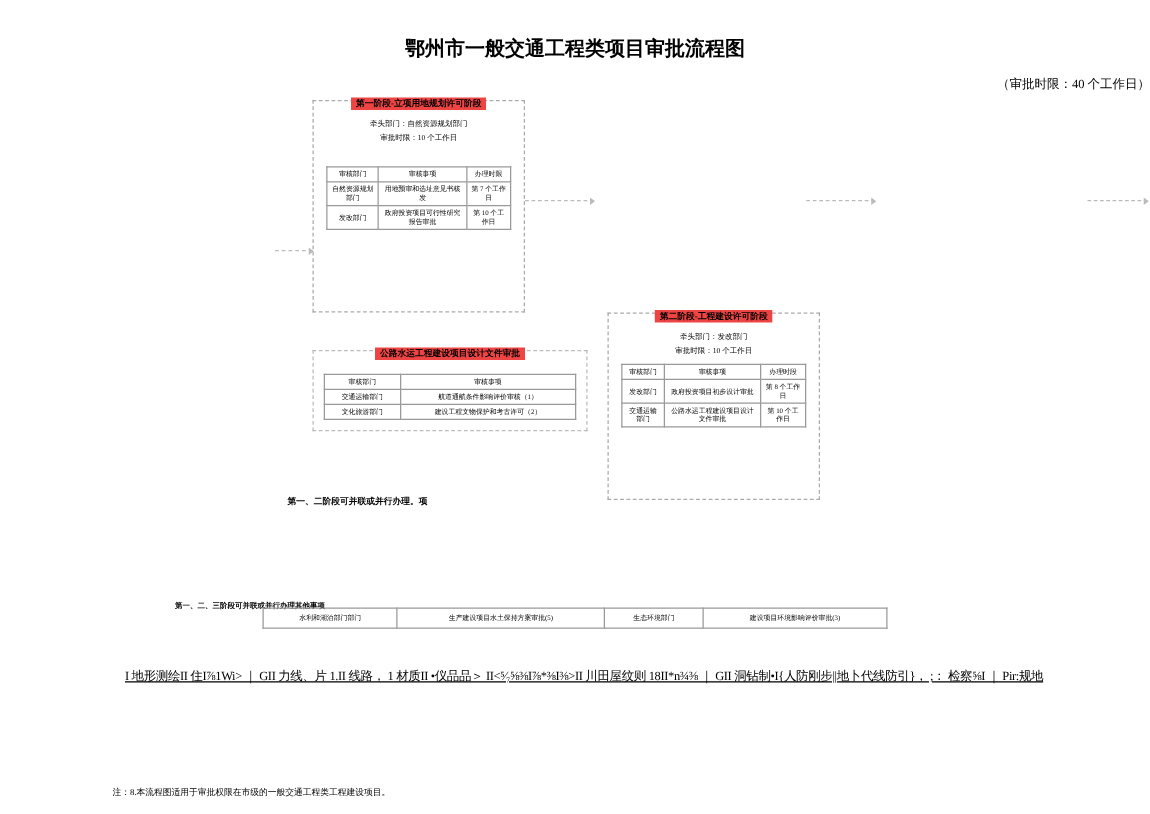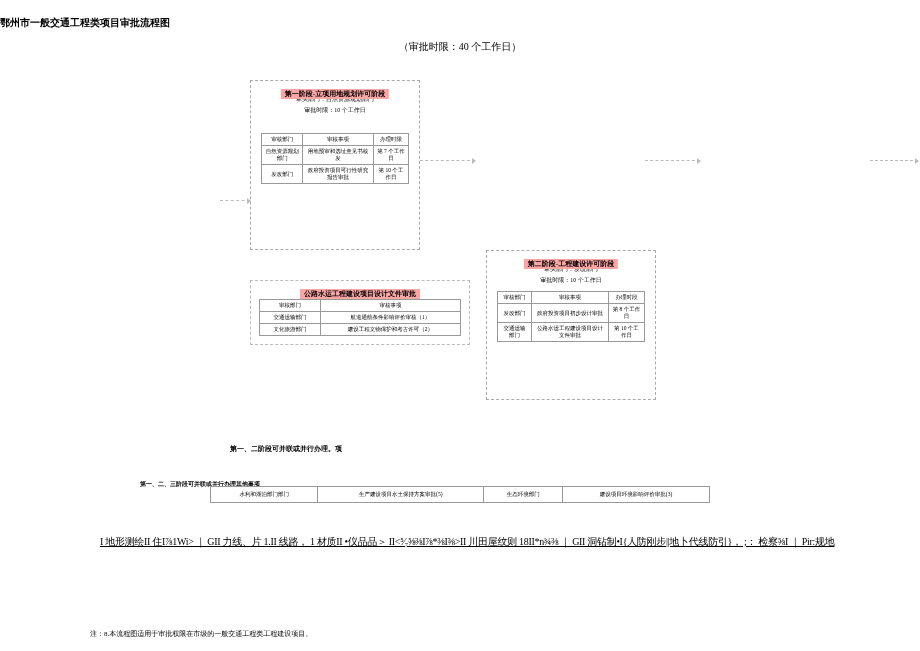--- a/index.html
+++ b/index.html
@@ -1,24 +1,24 @@
 <!DOCTYPE html>
 <html><head>
   <meta charset="utf-8">
   <style>
     * { box-sizing: border-box; margin: 0; padding: 0; }
     body { font-family: "SimSun", "宋体", serif; background: #fff; color: #000; font-size: 7px; width: 920px; height: 651px; position: relative; }
-    .title { text-align: left; font-size: 10px; font-weight: bold; padding-top: 16px; }
-    .subtitle { text-align: center; font-size: 10px; margin-top: 10px; }
+    .title { text-align: center; font-size: 16px; font-weight: bold; padding-top: 29px; }
+    .subtitle { text-align: right; font-size: 10px; margin-top: 10px; }
     .flow-area { position: absolute; top: 70px; left: 100px; right: 0; height: 300px; }
     .col { position: absolute; top: 0; }
     .col-label { font-size: 8px; margin-top: 20px; display: block; }
     .box { border: 1px solid #999; padding: 5px 6px; font-size: 6px; line-height: 1.5; }
     .dashed-box { border: 1px dashed #aaa; padding: 14px 10px 10px 10px; position: relative; }
-    .stage-title { position: absolute; top: -3px; left: 50%; transform: translateX(-50%); background: #fca5a5; padding: 0 4px; font-weight: bold; font-size: 7px; white-space: nowrap; margin-top: 11px; }
+    .stage-title { position: absolute; top: -3px; left: 50%; transform: translateX(-50%); background: #ef4444; padding: 0 4px; font-weight: bold; font-size: 7px; white-space: nowrap; }
     .stage-sub { text-align: center; font-size: 6px; margin-bottom: 2px; }
     table { border-collapse: collapse; width: 100%; font-size: 5.5px; margin-top: 6px; }
     td, th { border: 1px solid #999; padding: 2px 3px; text-align: center; vertical-align: middle; }
     .arrow { position: absolute; height: 0; border-top: 1px dashed #bbb; }
     .arrow::after { content: ""; position: absolute; right: -1px; top: -3px; border-left: 4px solid #bbb; border-top: 3px solid transparent; border-bottom: 3px solid transparent; }
     .note-line { font-size: 7px; position: absolute; }
     .bottom-table { position: absolute; left: 210px; top: 480px; font-size: 7px; }
     .bottom-table table { width: 500px; }
     .bottom-table td { padding: 4px 6px; }
     .garbled { position: absolute; left: 100px; top: 532px; font-size: 10px; font-weight: normal; text-decoration: underline; letter-spacing: -0.3px; width: 760px; line-height: 2.0; word-break: break-all; }
@@ -108,21 +108,21 @@
       </table>
   </div>
 
   <div class="arrow" style="left:545px; top:90px; width:55px;"></div>
 
 
   <div class="arrow" style="left:770px; top:90px; width:48px;"></div>
 
 </div>
 
-<div class="note-line" style="left:230px; top:444px; font-weight:bold;text-align:center;">第一、二阶段可并联或并行办理。项</div>
+<div class="note-line" style="left:230px; top:396px; font-weight:bold;text-align:center;">第一、二阶段可并联或并行办理。项</div>
 <div class="note-line" style="left:140px; top:480px; font-weight:bold; font-size:6px;">第一、二、三阶段可并联或并行办理其他事项</div>
 
 <div class="bottom-table">
   <table>
     <tbody>
         <tr>
       <td>水利和湖泊部门部门</td>
       <td>生产建设项目水土保持方案审批(5)</td>
       <td>生态环境部门</td>
       <td>建设项目环境影响评价审批(3)</td>

